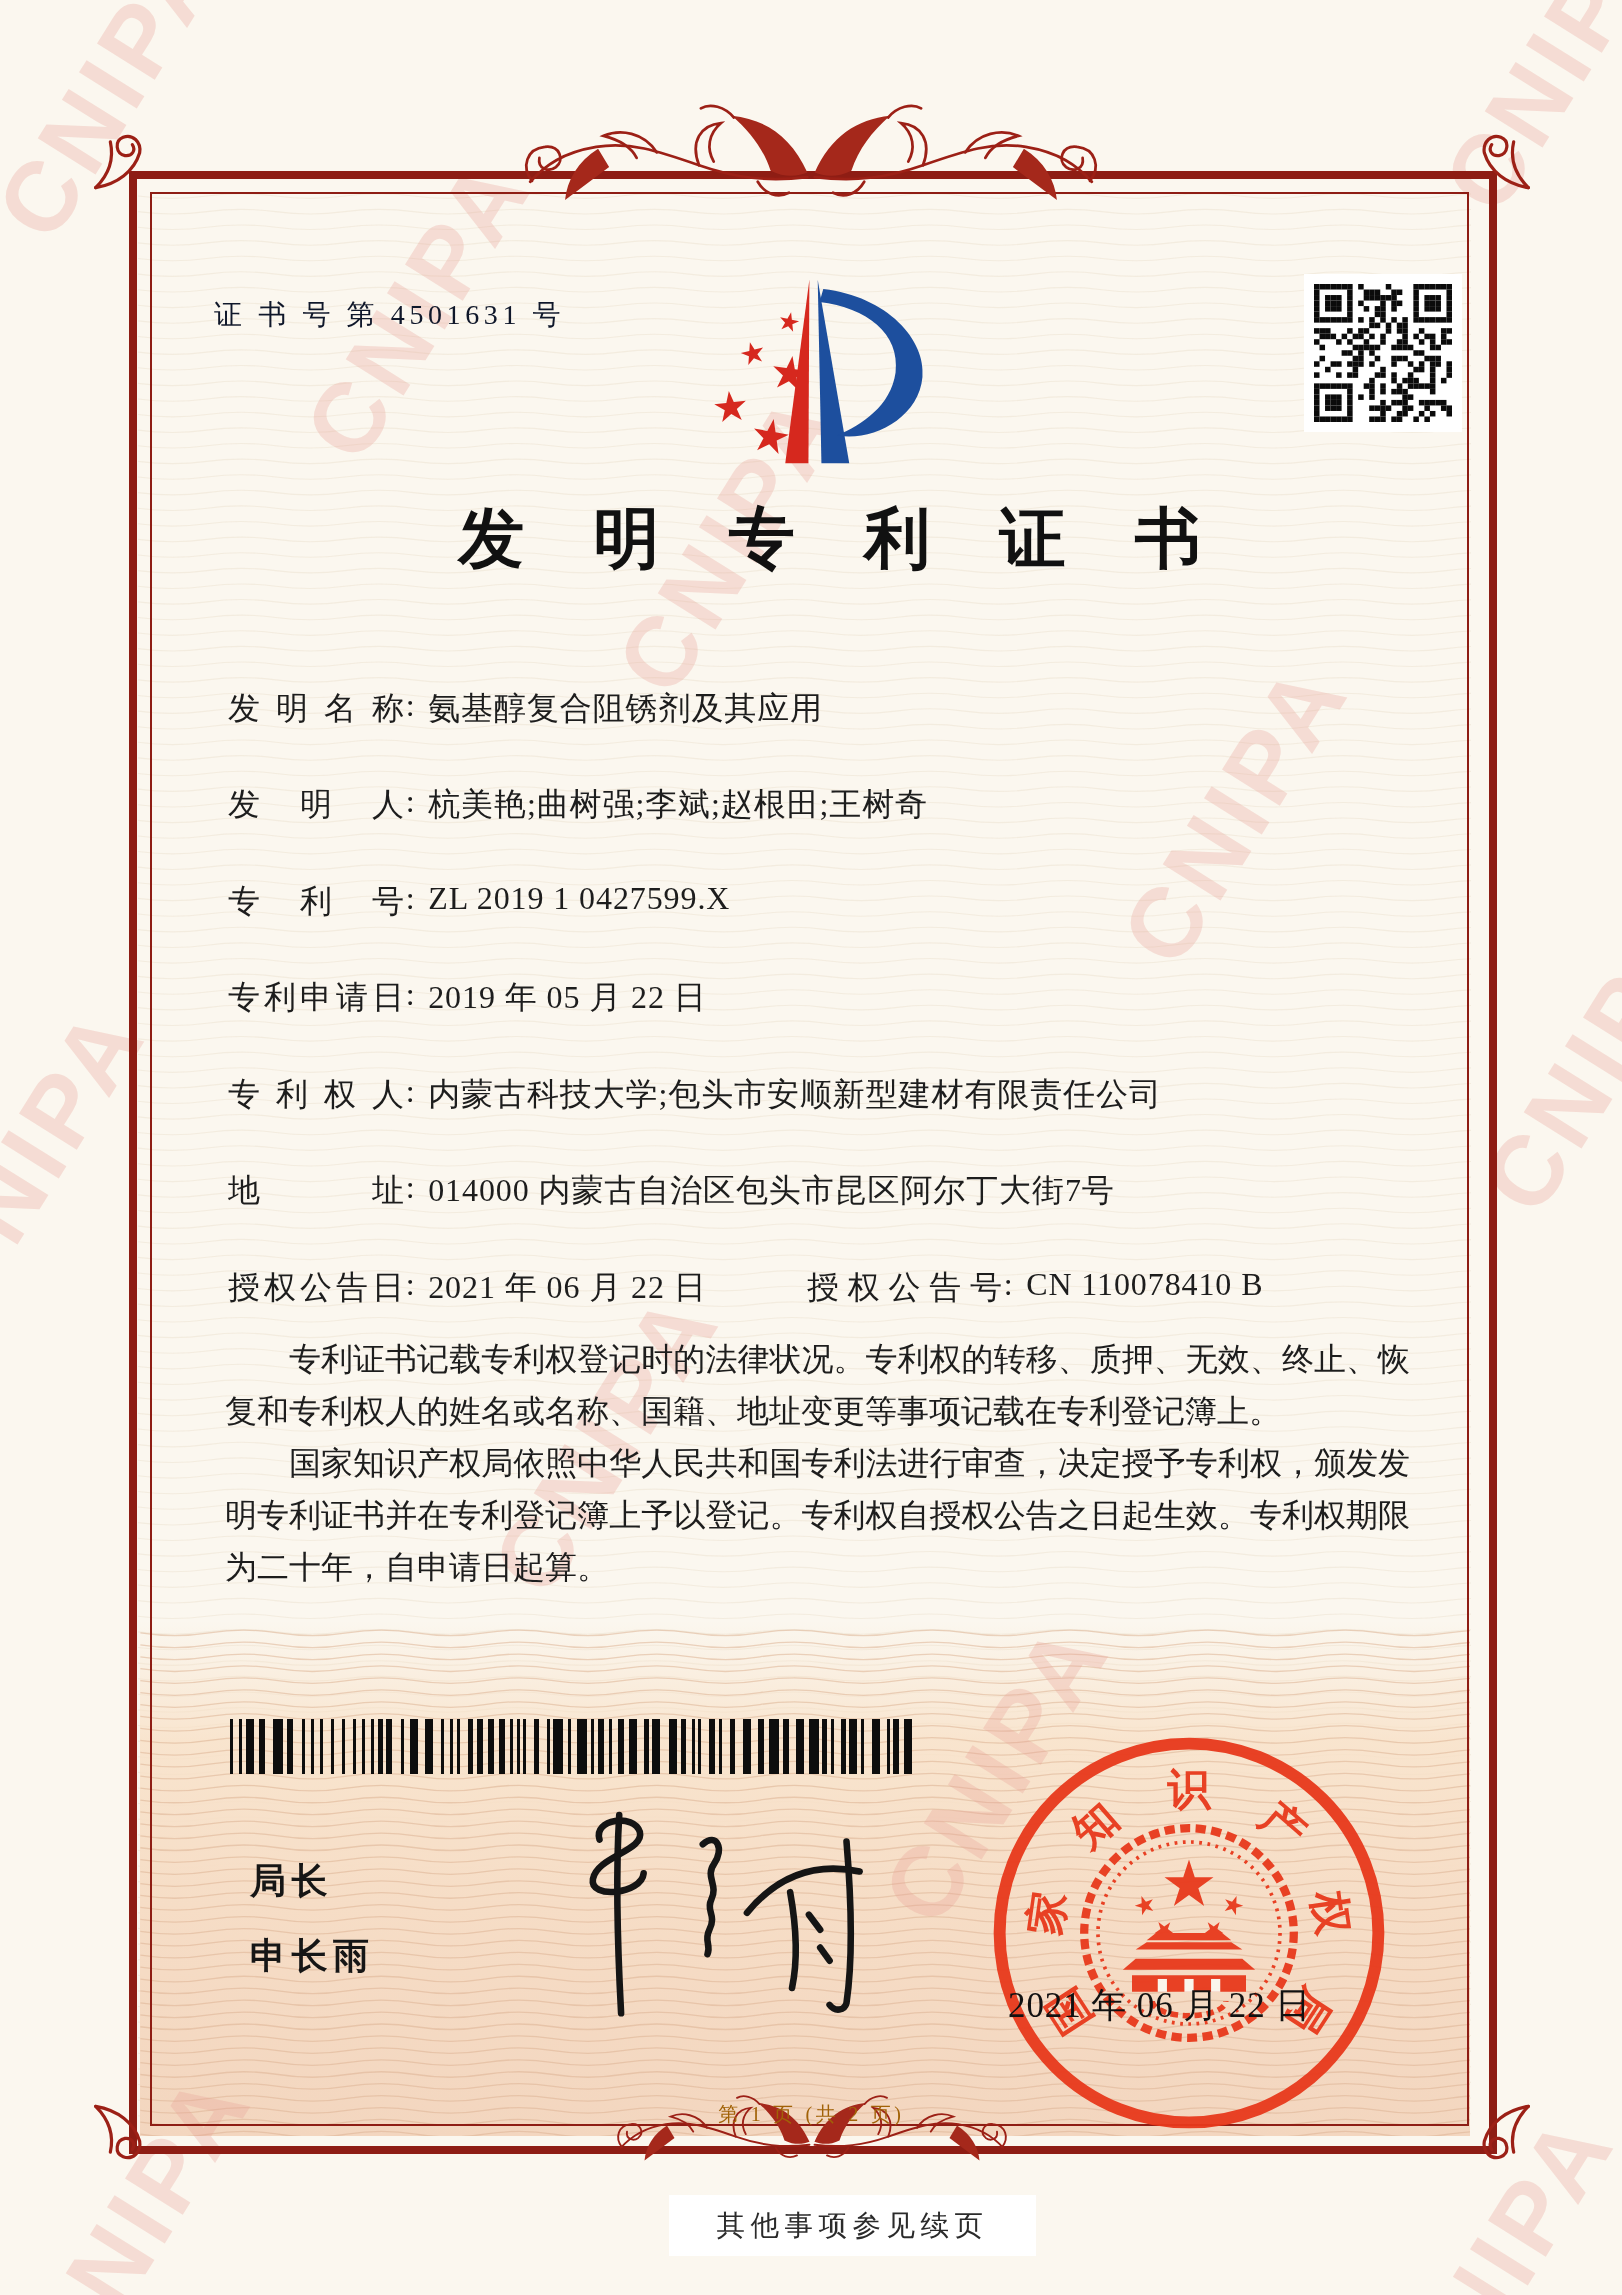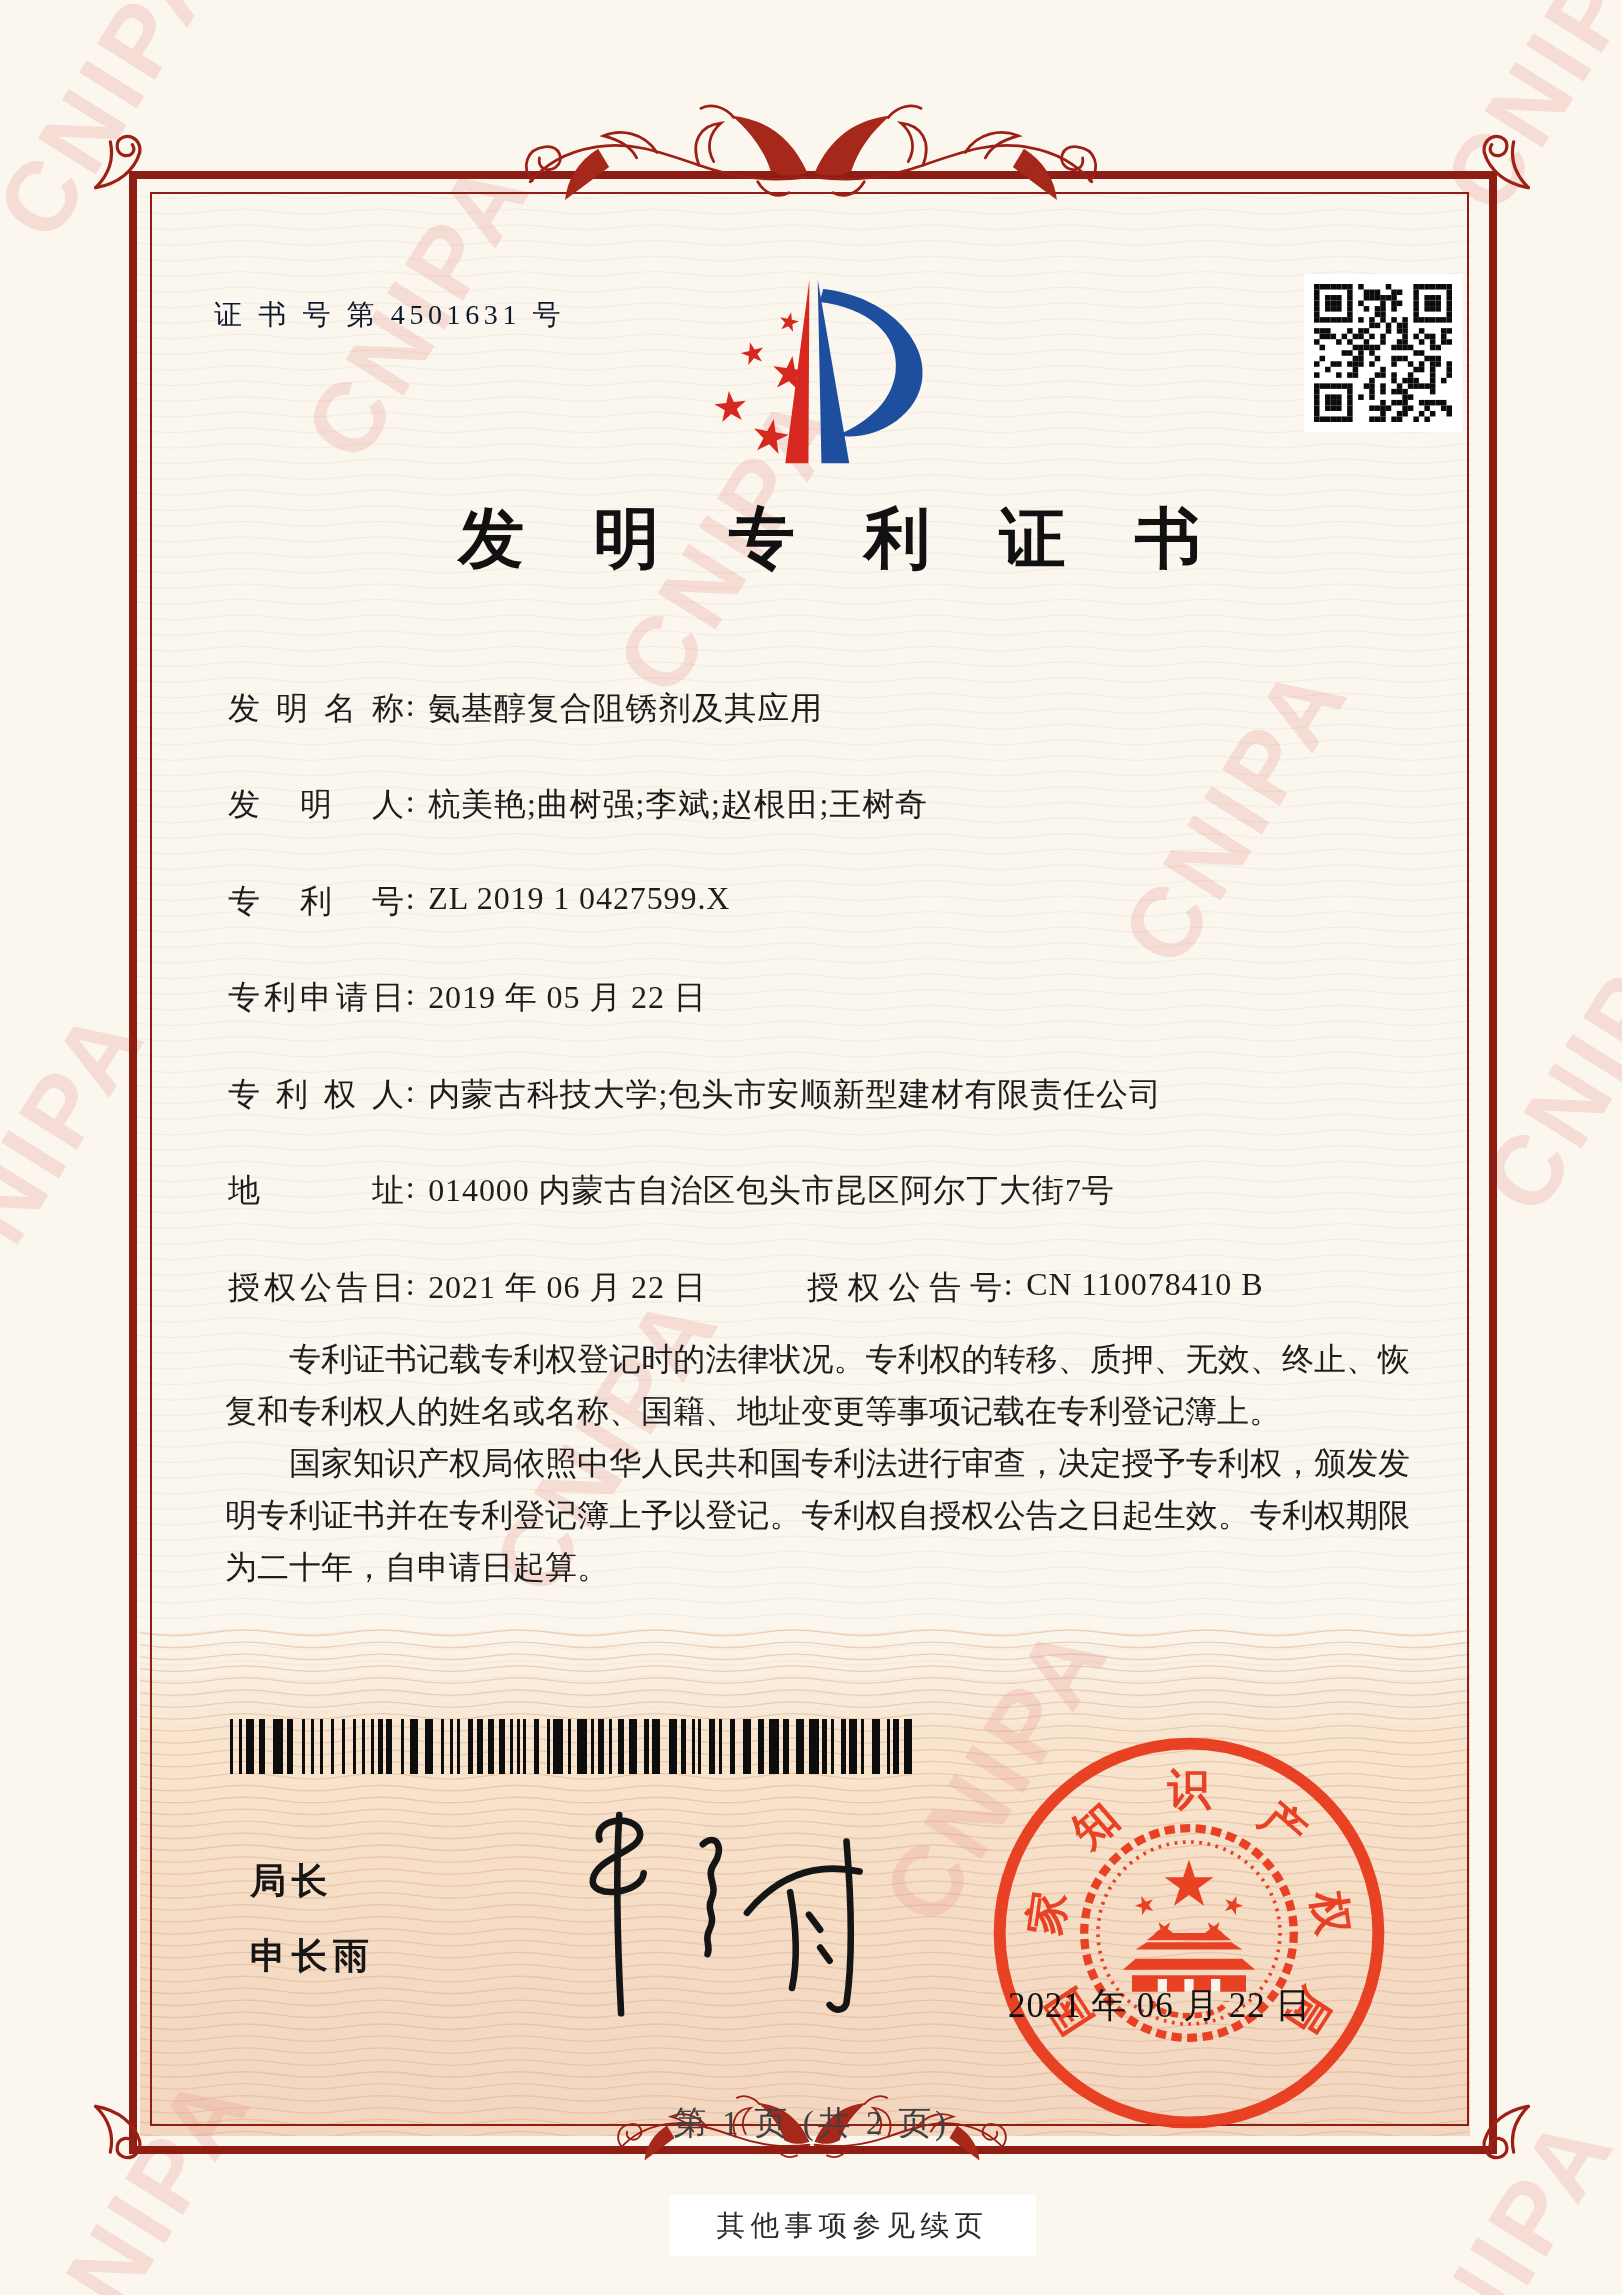--- a/index.html
+++ b/index.html
@@ -52,21 +52,21 @@
   .signer{position:absolute;left:250px;z-index:5;font-family:"Liberation Sans","DejaVu Sans",sans-serif;
         font-weight:700;font-size:36px;letter-spacing:5.5px;color:#161616;}
   .signer.t1{top:1857px;}
   .signer.t2{top:1932px;}
   .autograph{position:absolute;left:510px;top:1802px;width:395px;height:216px;z-index:5;}
   .seal{position:absolute;left:984px;top:1728px;width:410px;height:410px;z-index:6;opacity:.95;}
   .seal-ring-char{font-size:47px;font-weight:bold;fill:#e8391c;font-family:"Liberation Serif","DejaVu Serif",serif;}
   .seal-date{position:absolute;left:1008px;top:1982px;width:303px;z-index:7;
         font-size:35px;letter-spacing:0.9px;color:#111;white-space:nowrap;}
   .page-num{position:absolute;left:0;right:0;top:2101px;z-index:5;text-align:center;
-        font-size:33px;letter-spacing:3.7px;color:#404040;}
+        font-size:20px;letter-spacing:3.7px;color:#a16207;}
   .note-box{position:absolute;left:669px;top:2195px;width:367px;height:61px;background:#ffffff;
         z-index:5;display:flex;align-items:center;justify-content:center;
         font-size:28.5px;letter-spacing:5.5px;color:#2b2b2b;}
   svg{display:block;}
 </style>
 </head>
 <body>
 
 <svg width="0" height="0" style="position:absolute">
   <defs>

